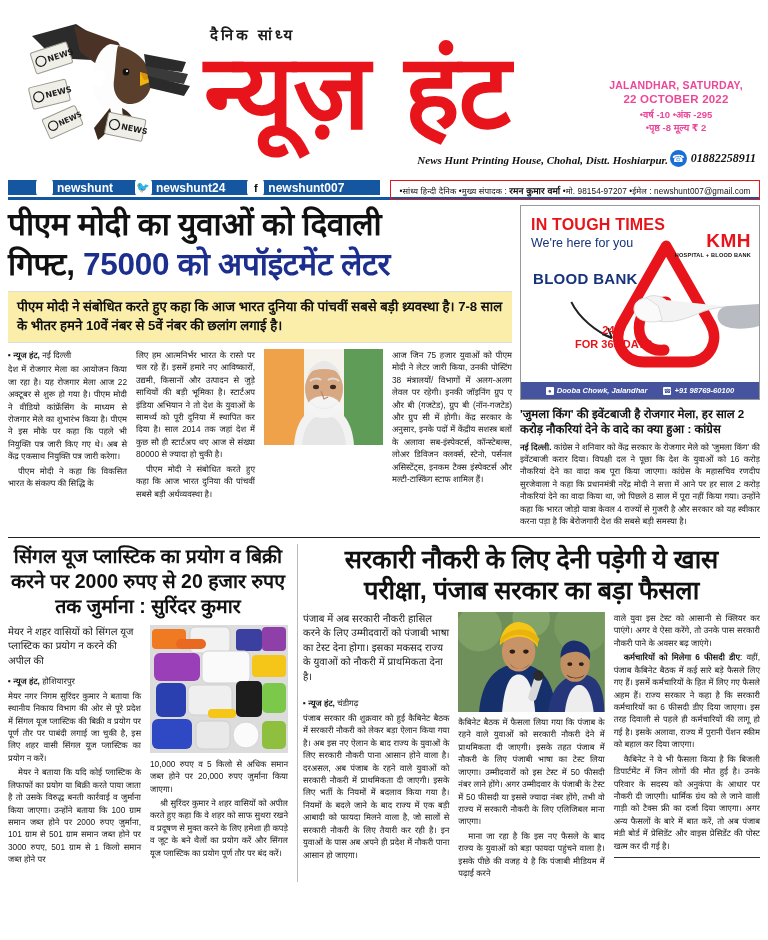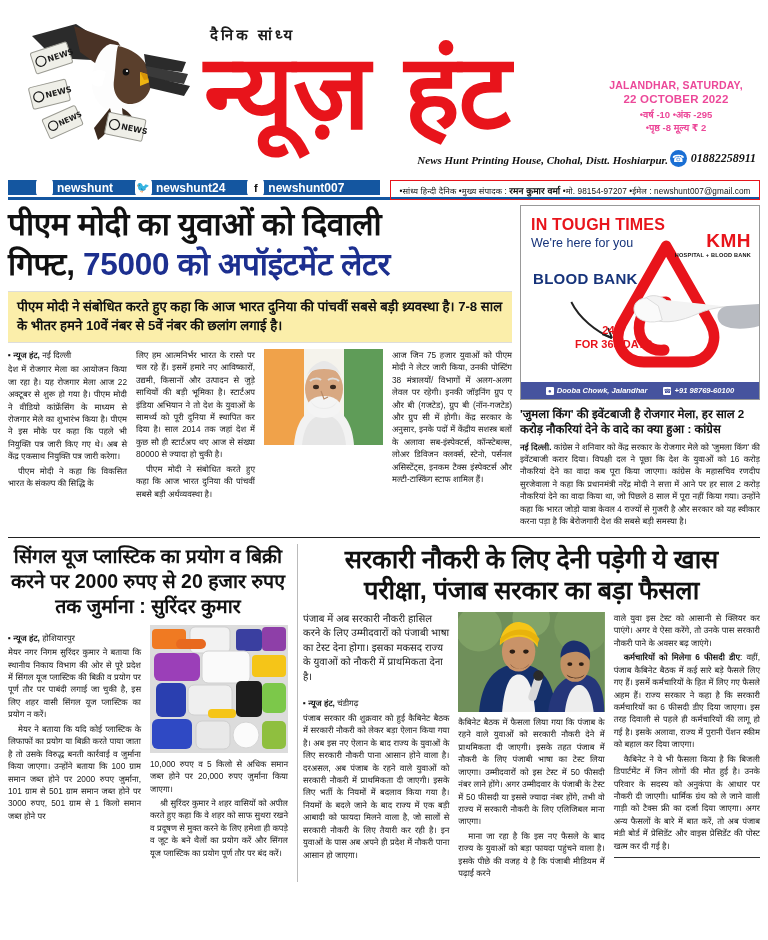--- a/index.html
+++ b/index.html
@@ -316,20 +316,21 @@
   </div>
 
   <div class="divider"></div>
 
   <div class="bottom">
 
     <div class="bl">
       <h2 class="head2">सिंगल यूज प्लास्टिक का प्रयोग व बिक्री करने पर 2000 रुपए से 20 हजार रुपए तक जुर्माना : सुरिंदर कुमार</h2>
       <div class="bl-cols">
         <div class="bl-c1">
+          <div class="intro">मेयर ने शहर वासियों को सिंगल यूज प्लास्टिक का प्रयोग न करने की अपील की</div>
           <div class="col" style="margin-top:7px;">
             <p class="byline first"><span class="dot">▪ </span><span class="nm">न्यूज हंट,</span> <span class="plc">होशियारपुर</span></p>
             <p class="first">मेयर नगर निगम सुरिंदर कुमार ने बताया कि स्थानीय निकाय विभाग की ओर से पूरे प्रदेश में सिंगल यूज प्लास्टिक की बिक्री व प्रयोग पर पूर्ण तौर पर पाबंदी लगाई जा चुकी है, इस लिए शहर वासी सिंगल यूज प्लास्टिक का प्रयोग न करें।</p>
             <p>मेयर ने बताया कि यदि कोई प्लास्टिक के लिफाफों का प्रयोग या बिक्री करते पाया जाता है तो उसके विरुद्ध बनती कार्रवाई व जुर्माना किया जाएगा। उन्होंने बताया कि 100 ग्राम समान जब्त होने पर 2000 रुपए जुर्माना, 101 ग्राम से 501 ग्राम समान जब्त होने पर 3000 रुपए, 501 ग्राम से 1 किलो समान जब्त होने पर</p>
           </div>
         </div>
         <div class="bl-c2">
           <div class="plastic-photo">
             <svg width="100%" height="128" viewBox="0 0 138 128" preserveAspectRatio="xMidYMid slice">
               <rect width="138" height="128" fill="#dcdcdc"></rect>

